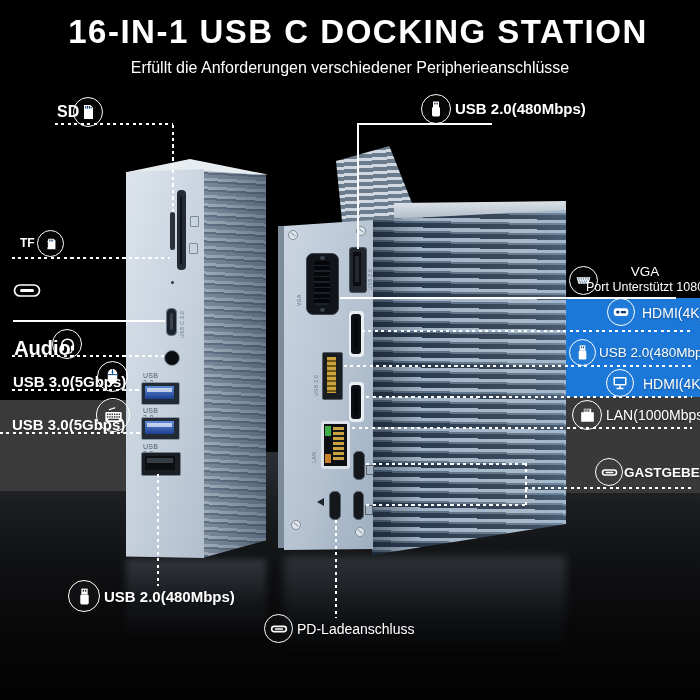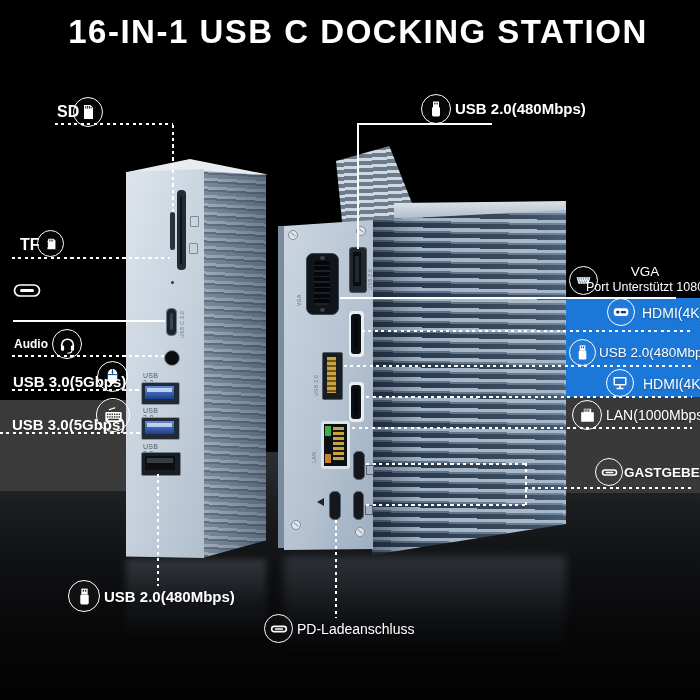--- a/index.html
+++ b/index.html
@@ -39,20 +39,21 @@
 <div id="stage">
 
   <div class="abs bg"></div>
   <div class="abs floor"></div>
 
   <div class="abs panel" style="left:0;top:400px;width:129px;height:91px;background:#3a3a3a;"></div>
   <div class="abs panel" style="left:556px;top:298px;width:144px;height:99px;background:#1c78d8;"></div>
   <div class="abs panel" style="left:556px;top:397px;width:144px;height:96px;background:#393939;"></div>
 
   <div class="abs lbl b" style="left:8px;top:13px;width:700px;text-align:center;font-size:33px;letter-spacing:1.5px;white-space:nowrap;">16-IN-1 USB C DOCKING STATION</div>
+  <div class="abs lbl" style="left:0;top:59px;width:700px;text-align:center;font-size:16px;">Erfüllt die Anforderungen verschiedener Peripherieanschlüsse</div>
 
   <div class="abs" style="left:126px;top:559px;width:140px;height:110px;filter:blur(3px);
               background:linear-gradient(180deg,rgba(150,165,180,.26),rgba(80,95,110,.12) 40%,transparent 75%);"></div>
   <div class="abs" style="left:284px;top:556px;width:282px;height:140px;filter:blur(4px);
               background:linear-gradient(180deg,rgba(140,158,175,.24),rgba(70,85,100,.10) 45%,transparent 72%);"></div>
 
   <div class="abs" style="left:0;top:0;width:0;height:0;">
     <div class="abs finsT" style="left:336px;top:146px;width:86px;height:84px;clip-path:polygon(0 18%,62% 0,100% 98%,8% 100%);"></div>
     <div class="abs" style="left:394px;top:202px;width:172px;height:15px;transform:rotate(-.6deg);
                 background:linear-gradient(180deg,#dae0e7,#b4bfca);"></div>
@@ -184,38 +185,38 @@
   <div class="ic" style="left:73px;top:97px;width:30px;height:30px;">
     <svg width="18" height="18" viewBox="0 0 18 18">
         <path fill="#fff" d="M5 2h6.5L14 4.5V16H5z"></path>
       <rect x="6.2" y="3" width="1.1" height="2.6" fill="#0d3a6e"></rect>
         <rect x="8" y="3" width="1.1" height="2.6" fill="#0d3a6e"></rect>
       <rect x="9.8" y="3" width="1.1" height="2.6" fill="#0d3a6e"></rect>
         <rect x="11.6" y="4" width="1.1" height="1.6" fill="#0d3a6e"></rect>
       </svg>
   </div>
 
-  <div class="lbl b" style="left:20px;top:236px;font-size:16px;">TF</div>
+  <div class="lbl b" style="left:20px;top:236px;font-size:12px;">TF</div>
   <div class="ic" style="left:37px;top:230px;width:27px;height:27px;">
     <svg width="16" height="16" viewBox="0 0 18 18">
         <path fill="#fff" d="M6 3h6l2 2v10H5v-2l1-1.5L5 10l1-1.5L5 7z"></path>
       <rect x="7" y="4" width="1" height="2.2" fill="#0d3a6e"></rect>
         <rect x="8.7" y="4" width="1" height="2.2" fill="#0d3a6e"></rect>
       <rect x="10.4" y="4" width="1" height="2.2" fill="#0d3a6e"></rect>
       </svg>
   </div>
 
   <div class="abs" style="left:13px;top:281px;">
     <svg width="28" height="19" viewBox="0 0 28 19">
         <rect x="1.5" y="4" width="25" height="11" rx="5.5" stroke="#fff" stroke-width="1.7" fill="none"></rect>
       <rect x="7" y="8" width="14" height="3" rx="1.5" fill="#fff"></rect>
       </svg>
   </div>
 
-  <div class="lbl b" style="left:14px;top:337px;font-size:12px;">Audio</div>
+  <div class="lbl b" style="left:14px;top:337px;font-size:20px;">Audio</div>
   <div class="ic" style="left:52px;top:329px;width:30px;height:30px;">
     <svg width="19" height="19" viewBox="0 0 18 18">
         <path d="M3.5 11V9.5a5.5 5.5 0 0 1 11 0V11" stroke="#fff" stroke-width="1.6" fill="none" stroke-linecap="round"></path>
       <rect x="2.8" y="10" width="3" height="5" rx="1.3" fill="#fff"></rect>
         <rect x="12.2" y="10" width="3" height="5" rx="1.3" fill="#fff"></rect>
       <path d="M13 15.2c0 1.6-2.2 2-3.6 2" stroke="#fff" stroke-width="1.2" fill="none" stroke-linecap="round"></path>
       </svg>
   </div>
 
   <div class="lbl b" style="left:13px;top:373px;font-size:15px;">USB 3.0(5Gbps)</div>

